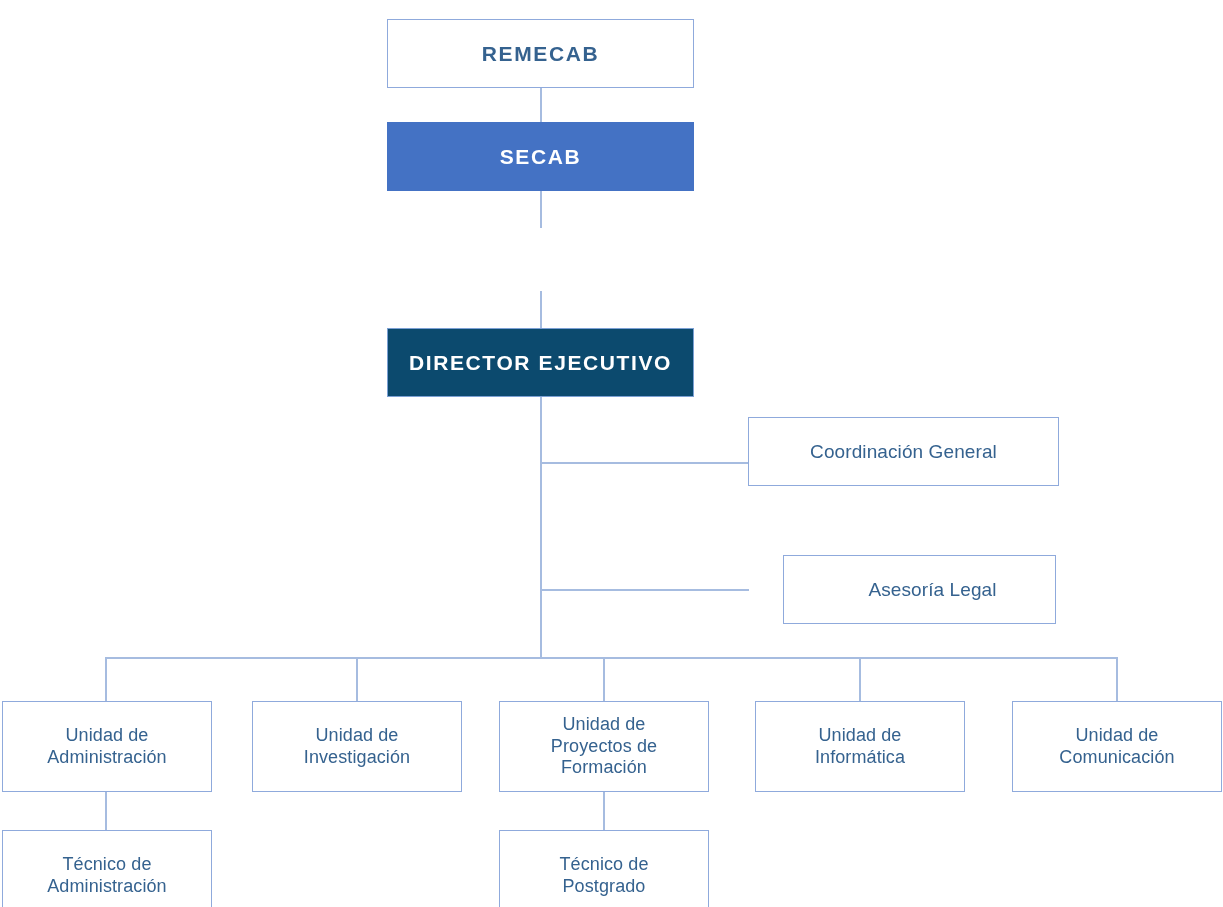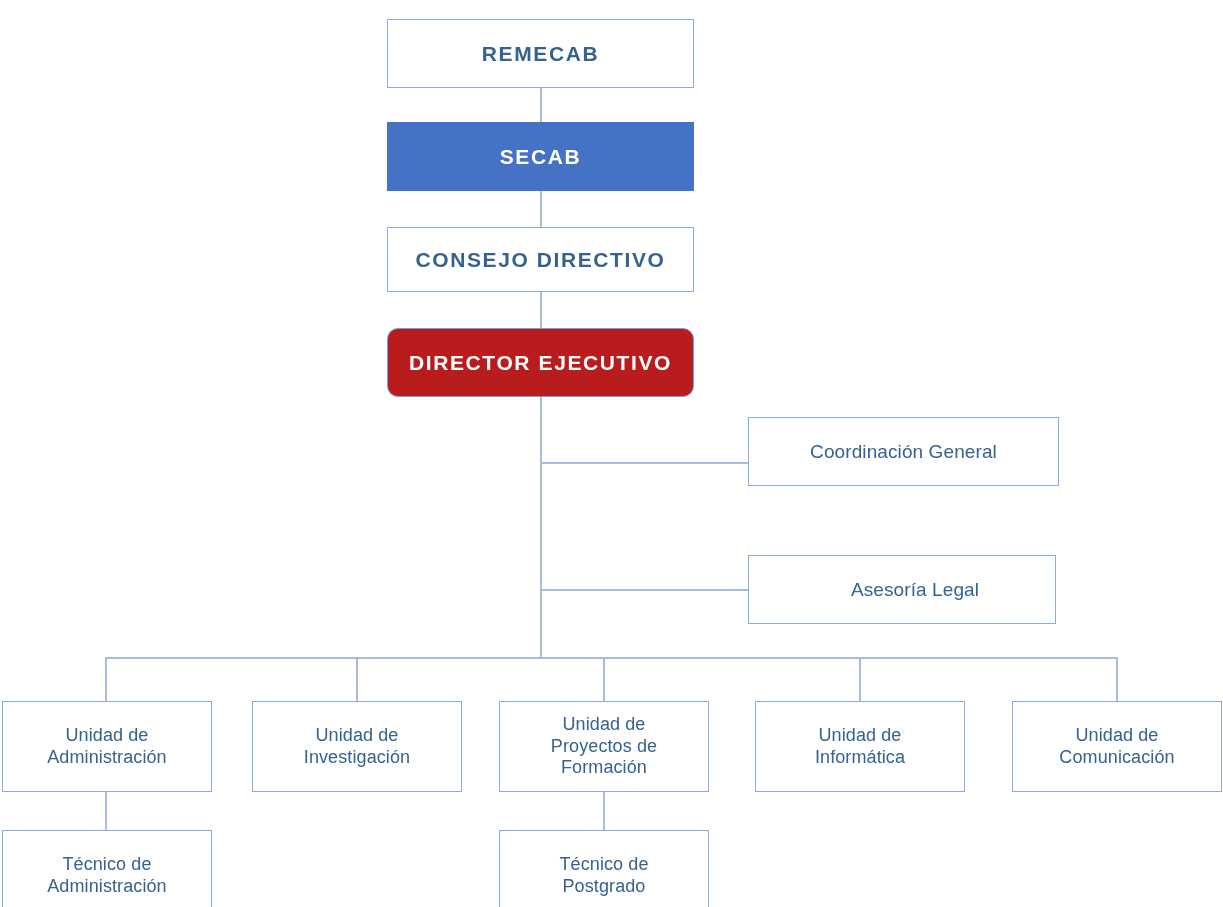--- a/index.html
+++ b/index.html
@@ -46,24 +46,23 @@
     font-size: 21px;
     font-weight: 600;
     letter-spacing: 1.6px;
   }
   .node.filled-dark {
     background: #4472C4;
     border-color: #4472C4;
     color: #FFFFFF;
   }
   .node.filled-light {
-    background: #b91c1c;
+    background: #0c4a6e;
     border-color: #7BA0D4;
     color: #FFFFFF;
-    border-radius: 11px;
   }
   
   .node.staff {
     font-size: 19px;
     font-weight: 400;
     letter-spacing: 0.1px;
   }
   
   .node.unit {
     font-size: 18px;
@@ -104,33 +103,30 @@
   <div class="line line-v" style="left:603px; top:775px; height:39px;"></div>
 
   <div class="node cap" style="left:387px; top:2px; width:307px; height:69px;">
     <span class="lbl">REMECAB</span>
   </div>
 
   <div class="node cap filled-dark" style="left:387px; top:105px; width:307px; height:69px;">
     <span class="lbl">SECAB</span>
   </div>
 
-  <div class="node cap" style="left:387px; top:210px; width:307px; height:65px;">
-    <span class="lbl">CONSEJO DIRECTIVO</span>
-  </div>
 
   <div class="node cap filled-light" style="left:387px; top:311px; width:307px; height:69px;">
     <span class="lbl">DIRECTOR EJECUTIVO</span>
   </div>
 
   <div class="node staff" style="left:748px; top:400px; width:311px; height:69px;">
     <span class="lbl">Coordinación General</span>
   </div>
 
-  <div class="node staff" style="left:748px; top:538px; width:308px; height:69px;padding-left:32px;">
+  <div class="node staff" style="left:783px; top:538px; width:273px; height:69px;padding-left:32px;">
     <span class="lbl">Asesoría Legal</span>
   </div>
 
   <div class="node unit" style="left:2px; top:684px; width:210px; height:91px;">
     <span class="lbl">Unidad de
 Administración</span>
   </div>
 
   <div class="node unit" style="left:252px; top:684px; width:210px; height:91px;">
     <span class="lbl">Unidad de

